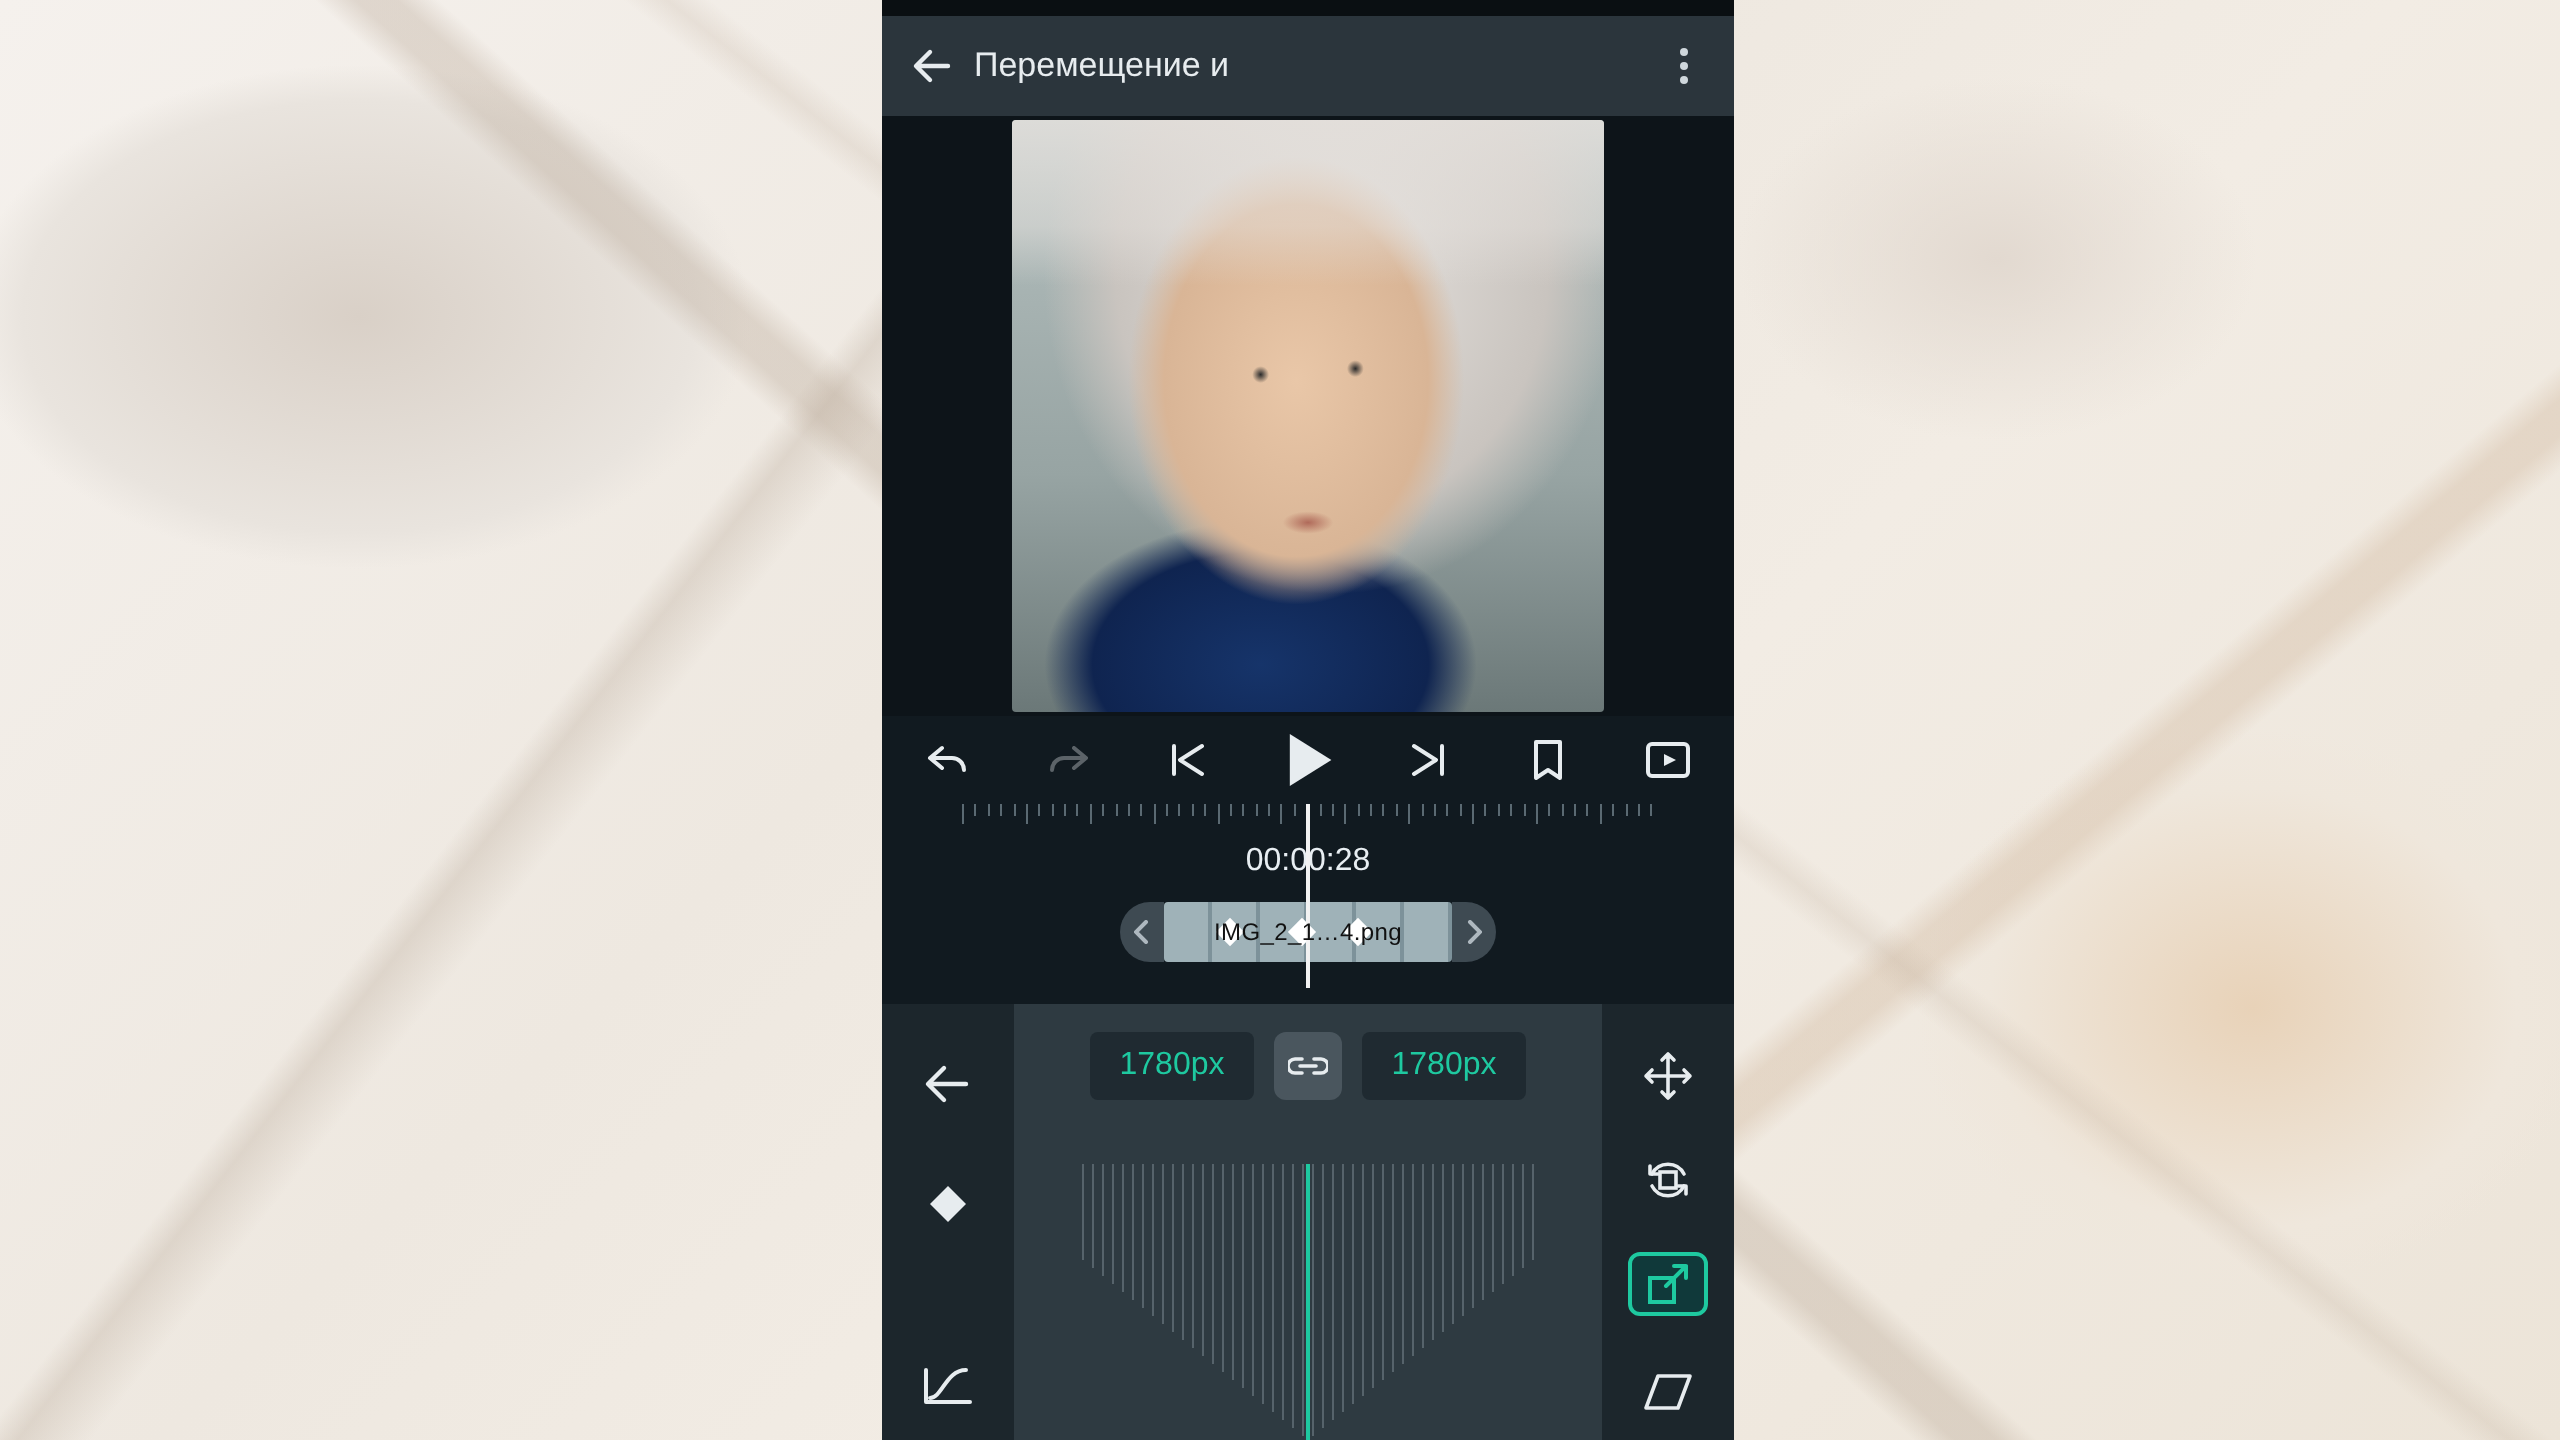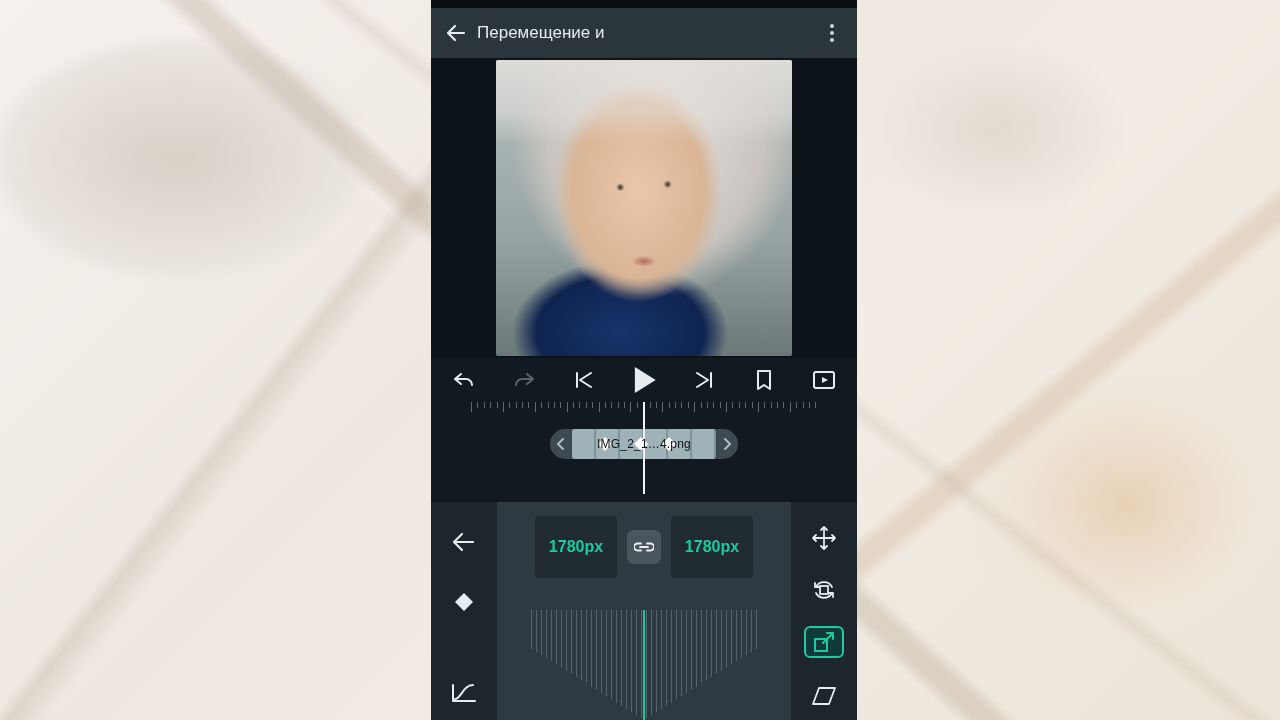--- a/index.html
+++ b/index.html
@@ -11,21 +11,21 @@
         radial-gradient(ellipse 200px 140px at 78% 18%, #e2d9d0 0%, transparent 65%),
         linear-gradient(135deg,#f5f1ed 0%,#eee8e0 40%,#f2ece4 60%,#ece4d8 100%);
   }
   .bg::before{content:"";position:absolute;inset:0;
       background:
         linear-gradient(42deg, transparent 46%, rgba(170,150,130,.28) 47%, rgba(170,150,130,.28) 48%, transparent 49%),
         linear-gradient(38deg, transparent 56%, rgba(180,160,140,.18) 57%, transparent 58%),
         linear-gradient(128deg, transparent 30%, rgba(160,140,120,.22) 31%, transparent 33%),
         linear-gradient(140deg, transparent 70%, rgba(200,170,140,.3) 71%, rgba(200,170,140,.3) 72%, transparent 73%);
   }
-  .phone{position:absolute;left:431px;top:0;width:426px;height:720px;background:#111a20;color:#e8eef2}
+  .phone{position:absolute;left:441px;top:0;width:426px;height:720px;background:#111a20;color:#e8eef2}
   .statusbar{height:8px;background:#0a0f12}
   
   .hdr{display:flex;align-items:center;height:50px;background:#2b353c;padding:0 6px}
   .hbtn{width:38px;height:38px;display:flex;align-items:center;justify-content:center;border-radius:4px;cursor:pointer}
   .title{flex:1;display:flex;flex-direction:column;justify-content:center;line-height:1.05;font-size:17px;padding-left:2px;color:#e7ecef}
   .dots{display:flex;flex-direction:column;gap:3px}
   .dots span{width:4px;height:4px;border-radius:50%;background:#cfd7dc}
   
   .preview{height:300px;background:#0d1419;display:flex;align-items:center;justify-content:center}
   .photo{width:296px;height:296px;position:relative;overflow:hidden;border-radius:2px;
@@ -71,21 +71,21 @@
   .tlwrap{position:relative;height:96px}
   .tlwrap .playhead{top:0}
   
   .panel{position:absolute;left:0;right:0;bottom:0;top:502px;background:#1c262c;display:flex}
   .col{display:flex;flex-direction:column;align-items:center;gap:20px;padding-top:20px}
   .col.side{width:66px}
   .col.mid{flex:1;background:#2e3a41;padding:14px 12px 0}
   .sq{width:40px;height:40px;display:flex;align-items:center;justify-content:center;border-radius:6px;cursor:pointer}
   .sq.active{background:#10393a;border:2px solid #1ec9a0;box-sizing:border-box}
   .pxrow{display:flex;align-items:center;justify-content:center;gap:10px;width:100%}
-  .pxbox{background:#1f2a31;color:#1ec9a0;font-size:16px;font-weight:700;padding:22px 12px;border-radius:4px;min-width:58px;text-align:center}
+  .pxbox{background:#1f2a31;color:#1ec9a0;font-size:16px;font-weight:400;padding:8px 12px;border-radius:4px;min-width:58px;text-align:center}
   .link{width:34px;height:34px;border-radius:6px;background:#4a565e;display:flex;align-items:center;justify-content:center}
   .wave{flex:1;width:100%;position:relative;margin-top:12px;overflow:hidden}
   .wave-ticks{position:absolute;inset:0;display:flex;justify-content:center;gap:4px;align-items:flex-start}
   .wave-ticks span{width:1px;background:#56636b}
   .wave .ph{position:absolute;left:50%;top:0;bottom:0;width:2px;background:#1ec9a0;transform:translateX(-1px)}
   svg{display:block}
 </style>
 </head>
 <body>
 
@@ -208,20 +208,21 @@
           <span></span>
           <span></span>
           <span></span>
           <span class="mid"></span>
           <span></span>
           <span></span>
           <span></span>
           <span></span>
         </div>
     </div>
+    <div class="tc">00:00:28</div>
     <div class="striprow">
       <div class="navchip l">
         <svg width="8" height="12" viewBox="0 0 8 12">
             <path d="M6 1L1 6l5 5" stroke="#aeb8bf" stroke-width="2" fill="none" stroke-linecap="round"></path>
           </svg>
       </div>
       <div class="clip">
         <span class="diamond d1"></span>
         <span class="diamond d2"></span>
         <span class="diamond d3"></span>

